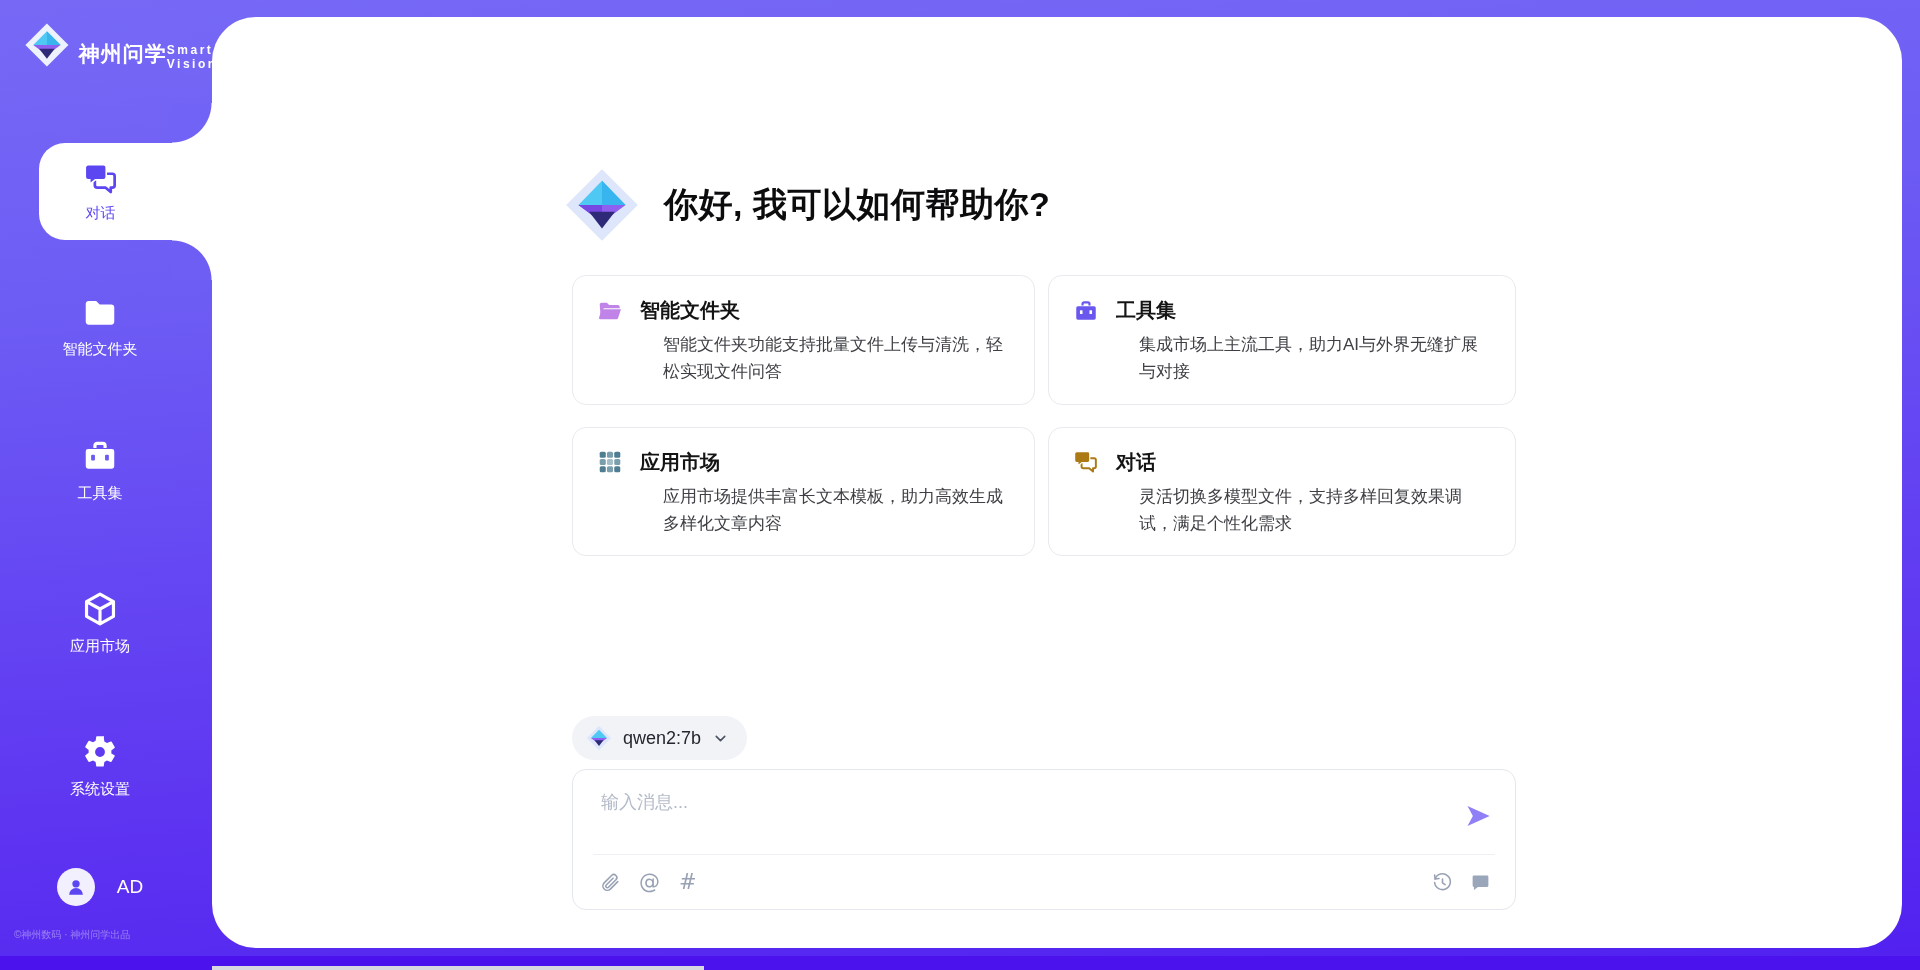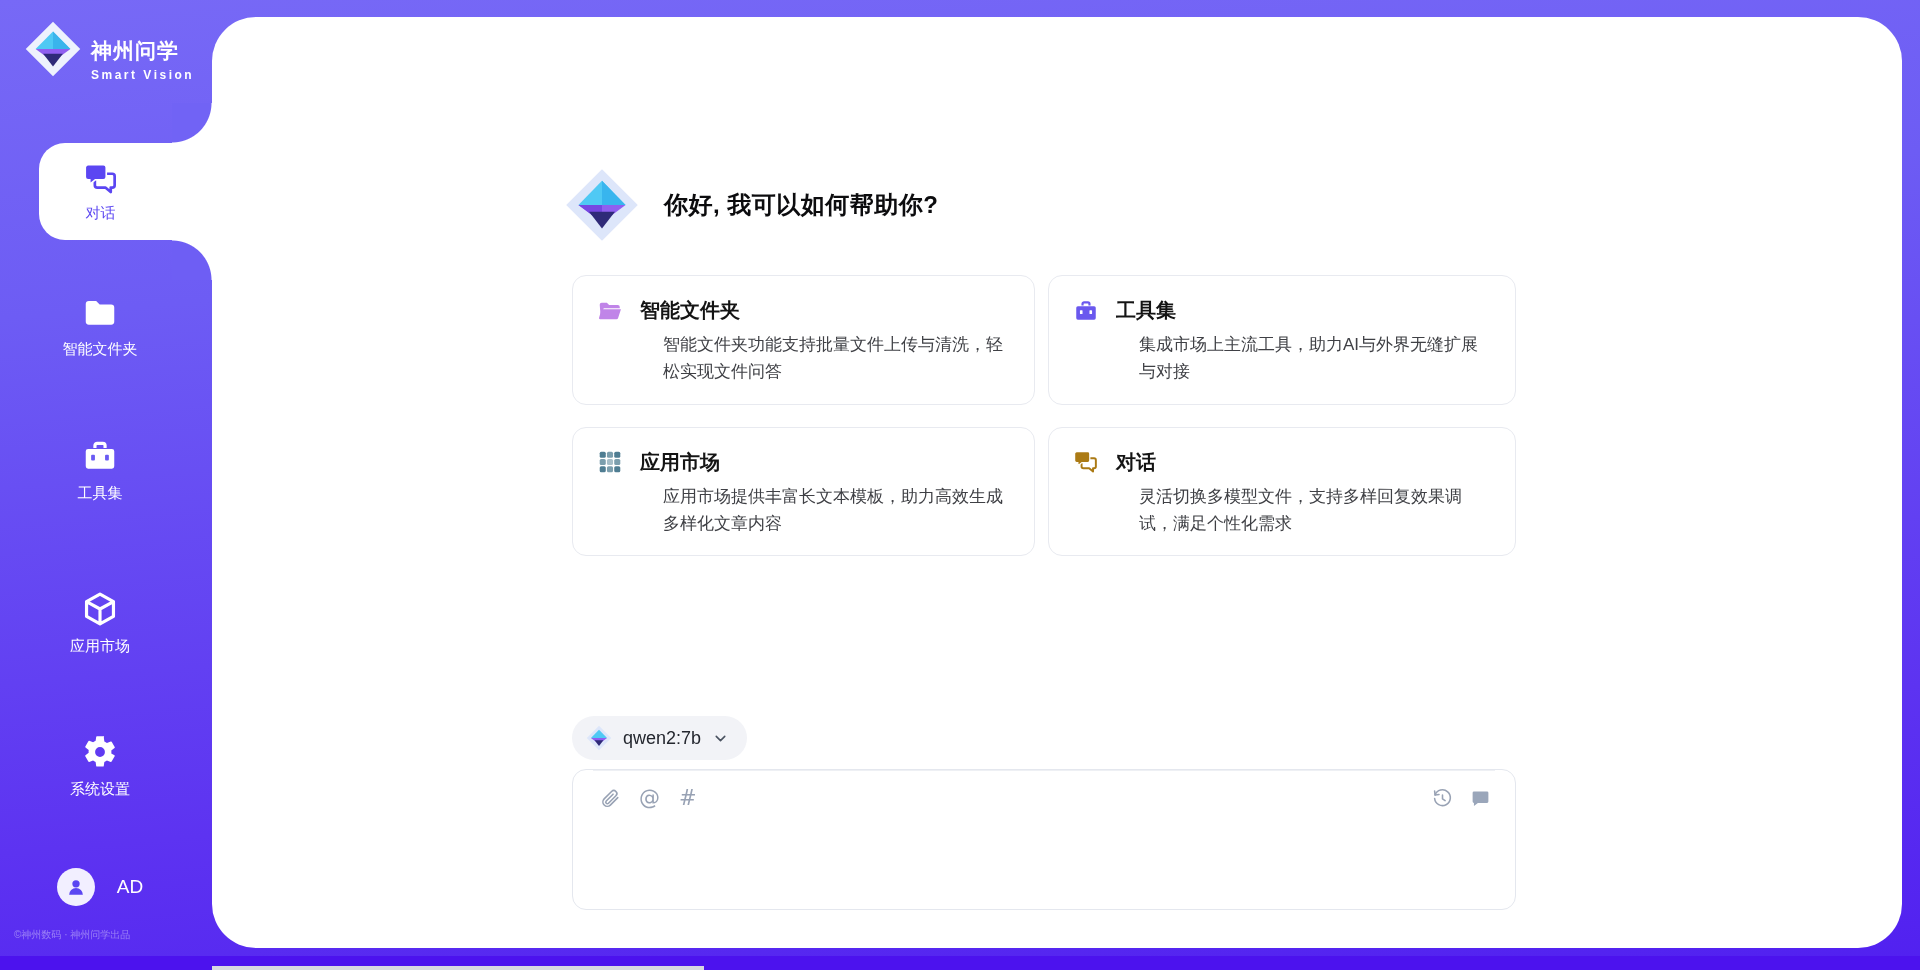--- a/index.html
+++ b/index.html
@@ -16,21 +16,21 @@
   
   .main-panel {
     position:absolute; left:212px; top:17px; width:1690px; height:931px;
     background:#ffffff; border-radius:44px;
   }
 
   
   .sidebar { position:absolute; left:0; top:0; width:212px; height:100%; }
   .brand { position:absolute; left:24px; top:16px; display:flex; align-items:center; gap:9px; }
   .brand svg { width:58px; height:58px; }
-  .brand-text { display:flex; flex-direction:column;margin-top:21px; }
+  .brand-text { display:flex; flex-direction:row;margin-top:21px; }
   .brand-name { font-size:21px; font-weight:bold; color:#fff; letter-spacing:1px; white-space:nowrap; }
   .brand-sub  { font-size:12px; color:#fff; letter-spacing:2.5px; margin-top:3px;font-weight:bold; }
 
   .nav-item {
     position:absolute; left:0; width:200px;
     display:flex; flex-direction:column; align-items:center; gap:9px;
     color:#ffffff; cursor:pointer;
   }
   .nav-item svg { width:38px; height:38px; }
   .nav-label { font-size:15px; }
@@ -60,21 +60,21 @@
     width:38px; height:38px; border-radius:50%; background:#f2efff;
     display:flex; align-items:center; justify-content:center;
   }
   .avatar svg { width:22px; height:22px; }
   .user-name { color:#ffffff; font-size:19px; }
   .sidebar-footer { position:absolute; left:14px; top:928px; font-size:10px; color:rgba(255,255,255,.38); white-space:nowrap; }
 
   
   .hero { position:absolute; left:352px; top:150px; display:flex; align-items:center; gap:24px; }
   .hero svg { width:76px; height:76px; }
-  .hero-title { font-size:24px; font-weight:bold; color:#0c0c0e; letter-spacing:.5px; }
+  .hero-title { font-size:34px; font-weight:bold; color:#0c0c0e; letter-spacing:.5px; }
 
   
   .cards {
     position:absolute; left:360px; top:258px; width:944px;
     display:grid; grid-template-columns:463px 468px; column-gap:13px; row-gap:22px;
   }
   .card {
     border:1px solid #e8eaf0; border-radius:14px; background:#fff;
     padding:21px 24px 18px 24px; min-height:129px; cursor:pointer;
   }
@@ -269,20 +269,28 @@
         <polygon points="19,50 81,50 50,73" fill="#8f5ff0"></polygon>
         <polygon points="33,59 67,59 50,81" fill="#2f2a78"></polygon>
       </svg>
       <span class="model-name">qwen2:7b</span>
       <svg class="chevron" viewBox="0 0 24 24" fill="none" stroke-width="2.2" stroke-linecap="round" stroke-linejoin="round">
         <polyline points="6 9 12 15 18 9"></polyline>
       </svg>
     </div>
 
     <div class="composer">
+      <div class="composer-top">
+        <textarea class="composer-input" placeholder="输入消息..." style=""></textarea>
+        <button class="send-btn">
+          <svg viewBox="0 0 24 24">
+            <path d="M3 3.5 22 12 3 20.5l4.6-8.5z" fill="#8f80f7"></path>
+          </svg>
+        </button>
+      </div>
       <div class="composer-divider"></div>
       <div class="composer-toolbar">
         <button class="tool-icon">
           <svg viewBox="0 0 24 24" fill="none" stroke="currentColor" stroke-width="1.8" stroke-linecap="round" stroke-linejoin="round">
             <path d="M21.44 11.05l-8.49 8.49a5 5 0 0 1-7.07-7.07l8.49-8.49a3.5 3.5 0 0 1 4.95 4.95l-8.49 8.49a1.8 1.8 0 0 1-2.55-2.55l7.78-7.78"></path>
           </svg>
         </button>
         <button class="tool-icon">
           <span class="glyph-icon">@</span>
         </button>

